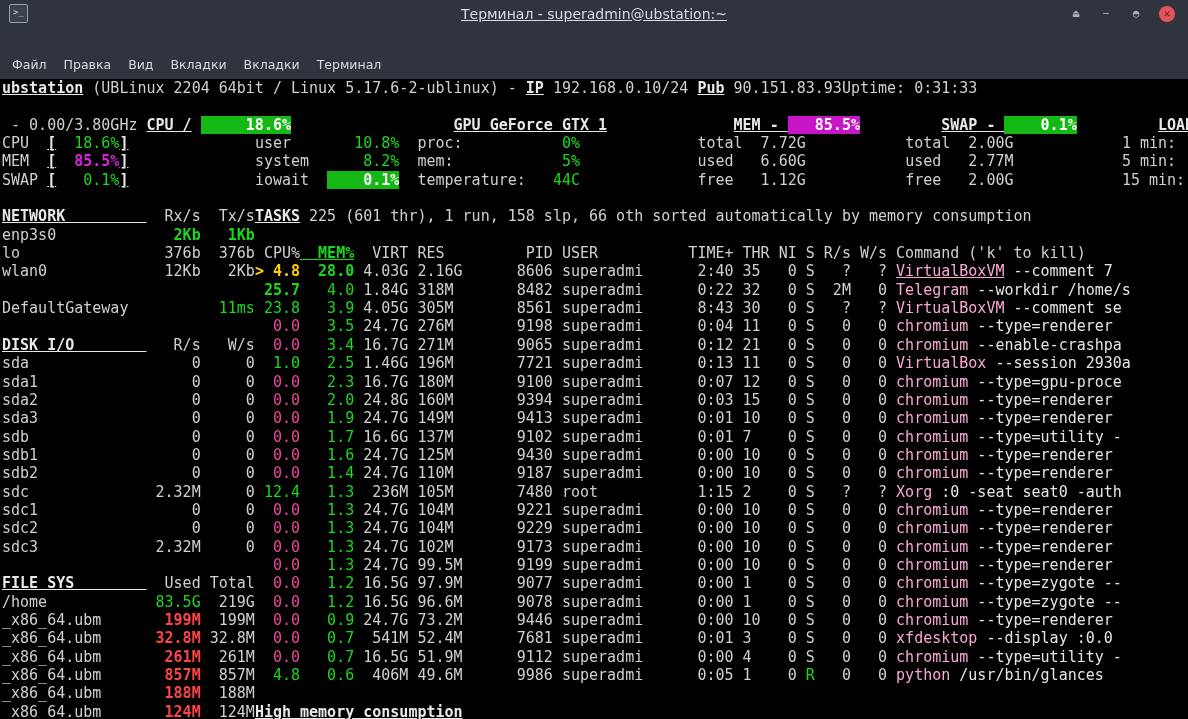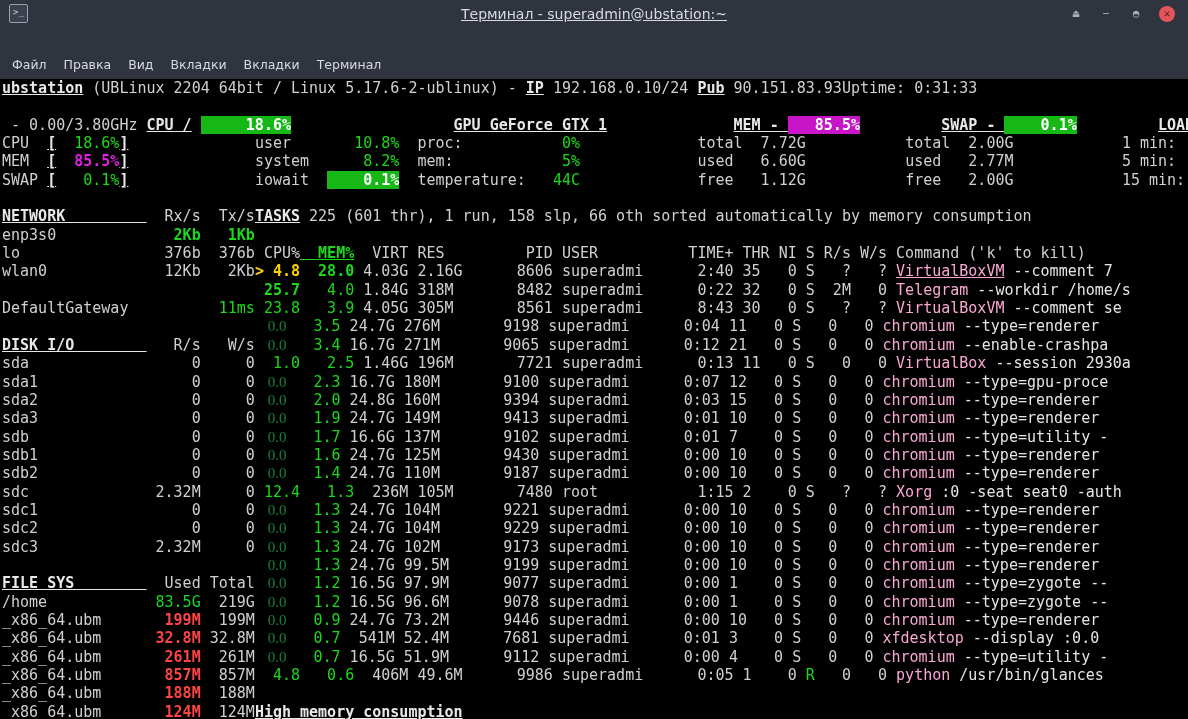--- a/index.html
+++ b/index.html
@@ -27,21 +27,21 @@
   .term{flex:1 1 auto;background:#000;position:relative;
         font-family:"DejaVu Sans Mono","Liberation Mono",monospace;
         font-size:15px;line-height:18.35px;color:#c8c8c8;}
 
   pre.screen{margin:0;padding:0 0 0 2px;white-space:pre;
              font-family:"DejaVu Sans Mono","Liberation Mono",monospace;
              font-size:15px;line-height:18.35px;letter-spacing:0px;}
   .row{height:18.35px;white-space:pre;}
 
   
-  .w{color:#15803d;font-family:Liberation Serif, serif;}
+  .w{color:#ec4899;}
   .b{color:#e8e8e8;font-weight:bold;text-decoration:underline;}
   .g{color:#d0d0d0;}
   .green{color:#1ad91a;}
   .greenb{color:#1ad91a;font-weight:bold;}
   .red{color:#ff4444;font-weight:bold;}
   .mag{color:#e020e0;font-weight:bold;}
   .yellow{color:#ffd000;font-weight:bold;}
   .hl-green{background:#16b816;color:#ffffff;font-weight:bold;}
   .hl-mag{background:#c815c8;color:#ffffff;font-weight:bold;}
   .ul{text-decoration:underline;}

